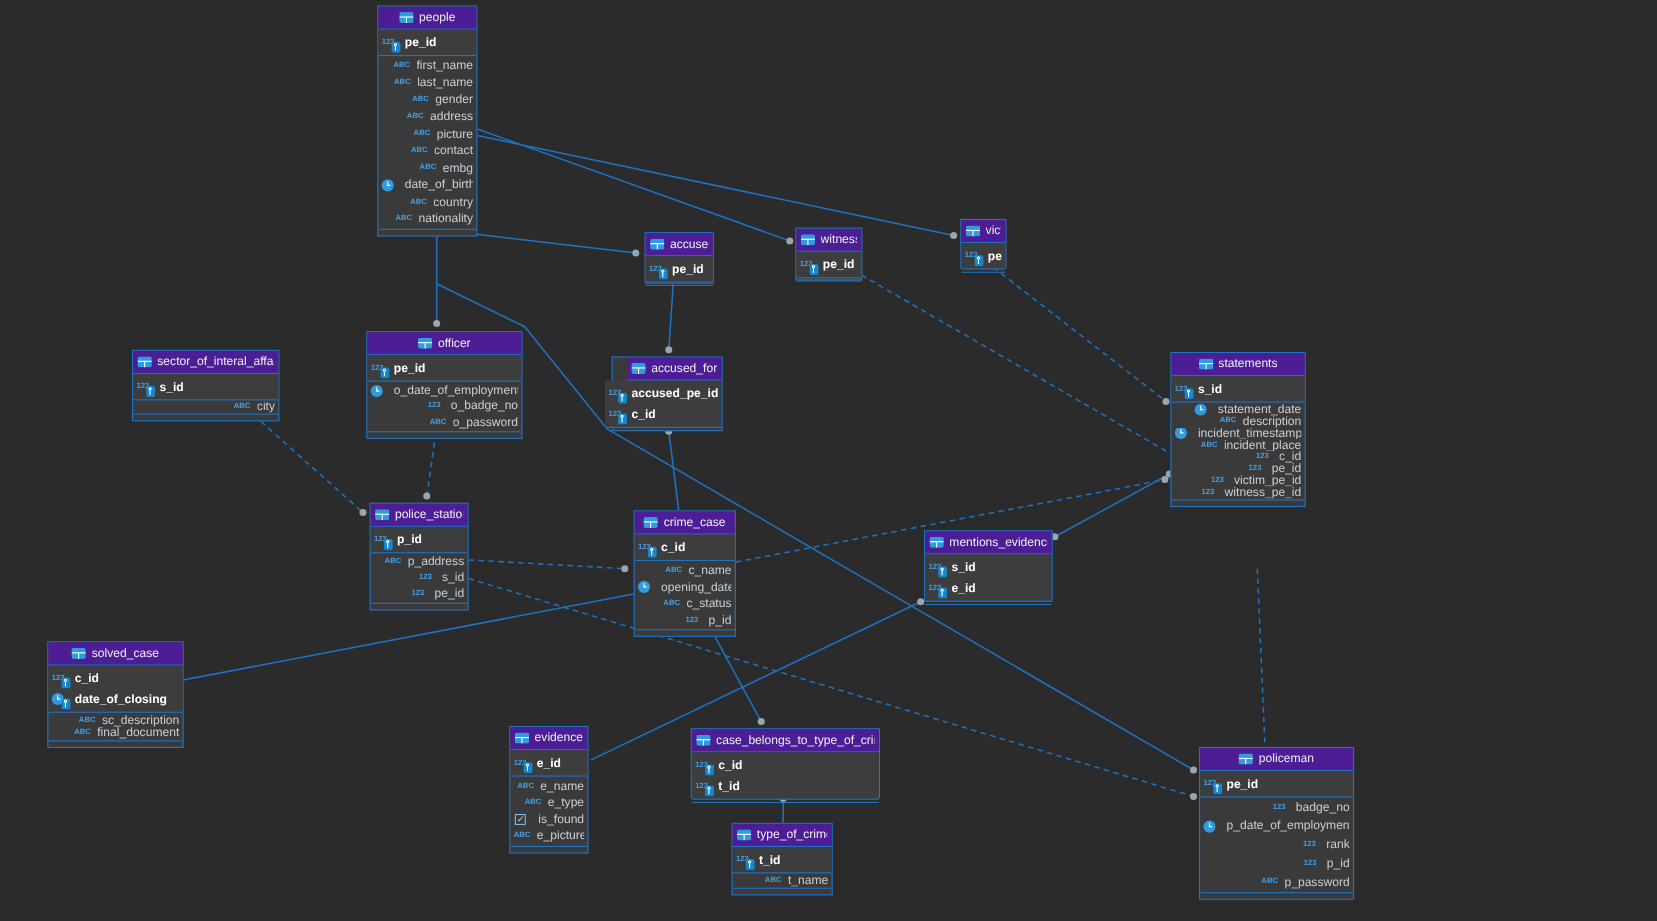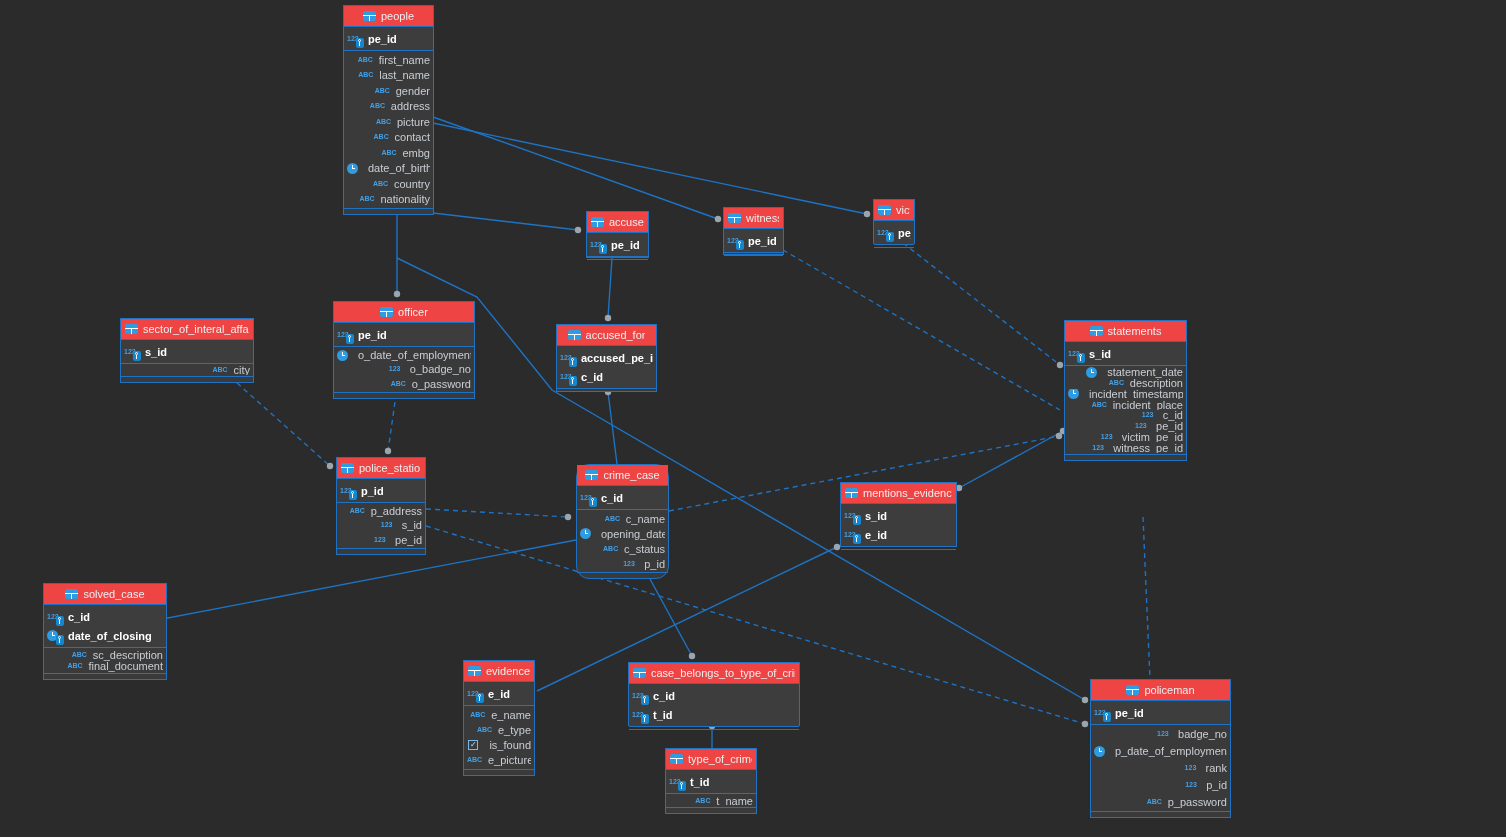--- a/index.html
+++ b/index.html
@@ -1,21 +1,21 @@
 <!DOCTYPE html>
 <html><head>
 <meta charset="utf-8">
 <style>
   html,body{margin:0;padding:0;background:#2b2b2b;}
   #canvas{position:relative;width:1506px;height:837px;background:#2b2b2b;overflow:hidden;
           font-family:"Liberation Sans", sans-serif;}
   #rel-layer{position:absolute;left:0;top:0;z-index:1;}
   .tbl{position:absolute;z-index:2;display:flex;flex-direction:column;box-sizing:border-box;
        background:#3a3a3a;border:1px solid #1e73c5;font-size:11px;color:#c9ced4;}
-  .tbl-header{flex:0 0 20px;height:20px;background:#ef4444;border-bottom:1px solid #1e73c5;
+  .tbl-header{flex:0 0 20px;height:20px;background:#4c1d95;border-bottom:1px solid #1e73c5;
        display:flex;align-items:center;justify-content:center;gap:5px;padding:0 4px;
        color:#eceef0;overflow:hidden;}
   .tbl-title{white-space:nowrap;overflow:hidden;flex:0 1 auto;}
   .tbl-icon{flex:0 0 13px;width:13px;height:10px;border-radius:2px;background-color:#2f9be0;
        background-image:linear-gradient(#fff,#fff),linear-gradient(#fff,#fff);
        background-repeat:no-repeat;background-position:0 4px,6px 5px;background-size:13px 1px,1px 5px;}
   .sec-pk{flex:0 0 auto;border-bottom:1px solid #1e73c5;background:#3d3d3d;padding:2px 0;}
   .sec-cols{flex:1 1 auto;min-height:0;display:flex;flex-direction:column;
        justify-content:space-evenly;padding:1px 0;overflow:hidden;}
   .row{display:flex;align-items:center;height:19px;padding:0 3px;overflow:hidden;white-space:nowrap;}
@@ -264,21 +264,21 @@
       <div class="sec-cols">
         <div class="row">
           <span class="ticon">
             <span class="t-str">ABC</span>
           </span>
           <span class="cname">city</span>
         </div>
       </div>
       <div class="tbl-footer"></div>
     </div>
-    <div class="tbl" style="left: 556px; top: 324px; width: 101px; height: 68px;">
+    <div class="tbl" style="left: 556px; top: 324px; width: 101px; height: 68px; align-items: flex-end;">
       <div class="tbl-header">
         <span class="tbl-icon"></span>
         <span class="tbl-title">accused_for</span>
       </div>
       <div class="sec-pk">
         <div class="row pk-row">
           <span class="ticon">
             <span class="t-num">123</span>
             <span class="key-badge"></span>
           </span>
@@ -390,21 +390,21 @@
         </div>
         <div class="row">
           <span class="ticon">
             <span class="t-num">123</span>
           </span>
           <span class="cname">pe_id</span>
         </div>
       </div>
       <div class="tbl-footer"></div>
     </div>
-    <div class="tbl" style="left: 576px; top: 464px; width: 93px; height: 115px; border-radius: 13px;">
+    <div class="tbl" style="left: 576px; top: 464px; width: 93px; height: 115px;">
       <div class="tbl-header">
         <span class="tbl-icon"></span>
         <span class="tbl-title">crime_case</span>
       </div>
       <div class="sec-pk">
         <div class="row pk-row">
           <span class="ticon">
             <span class="t-num">123</span>
             <span class="key-badge"></span>
           </span>

